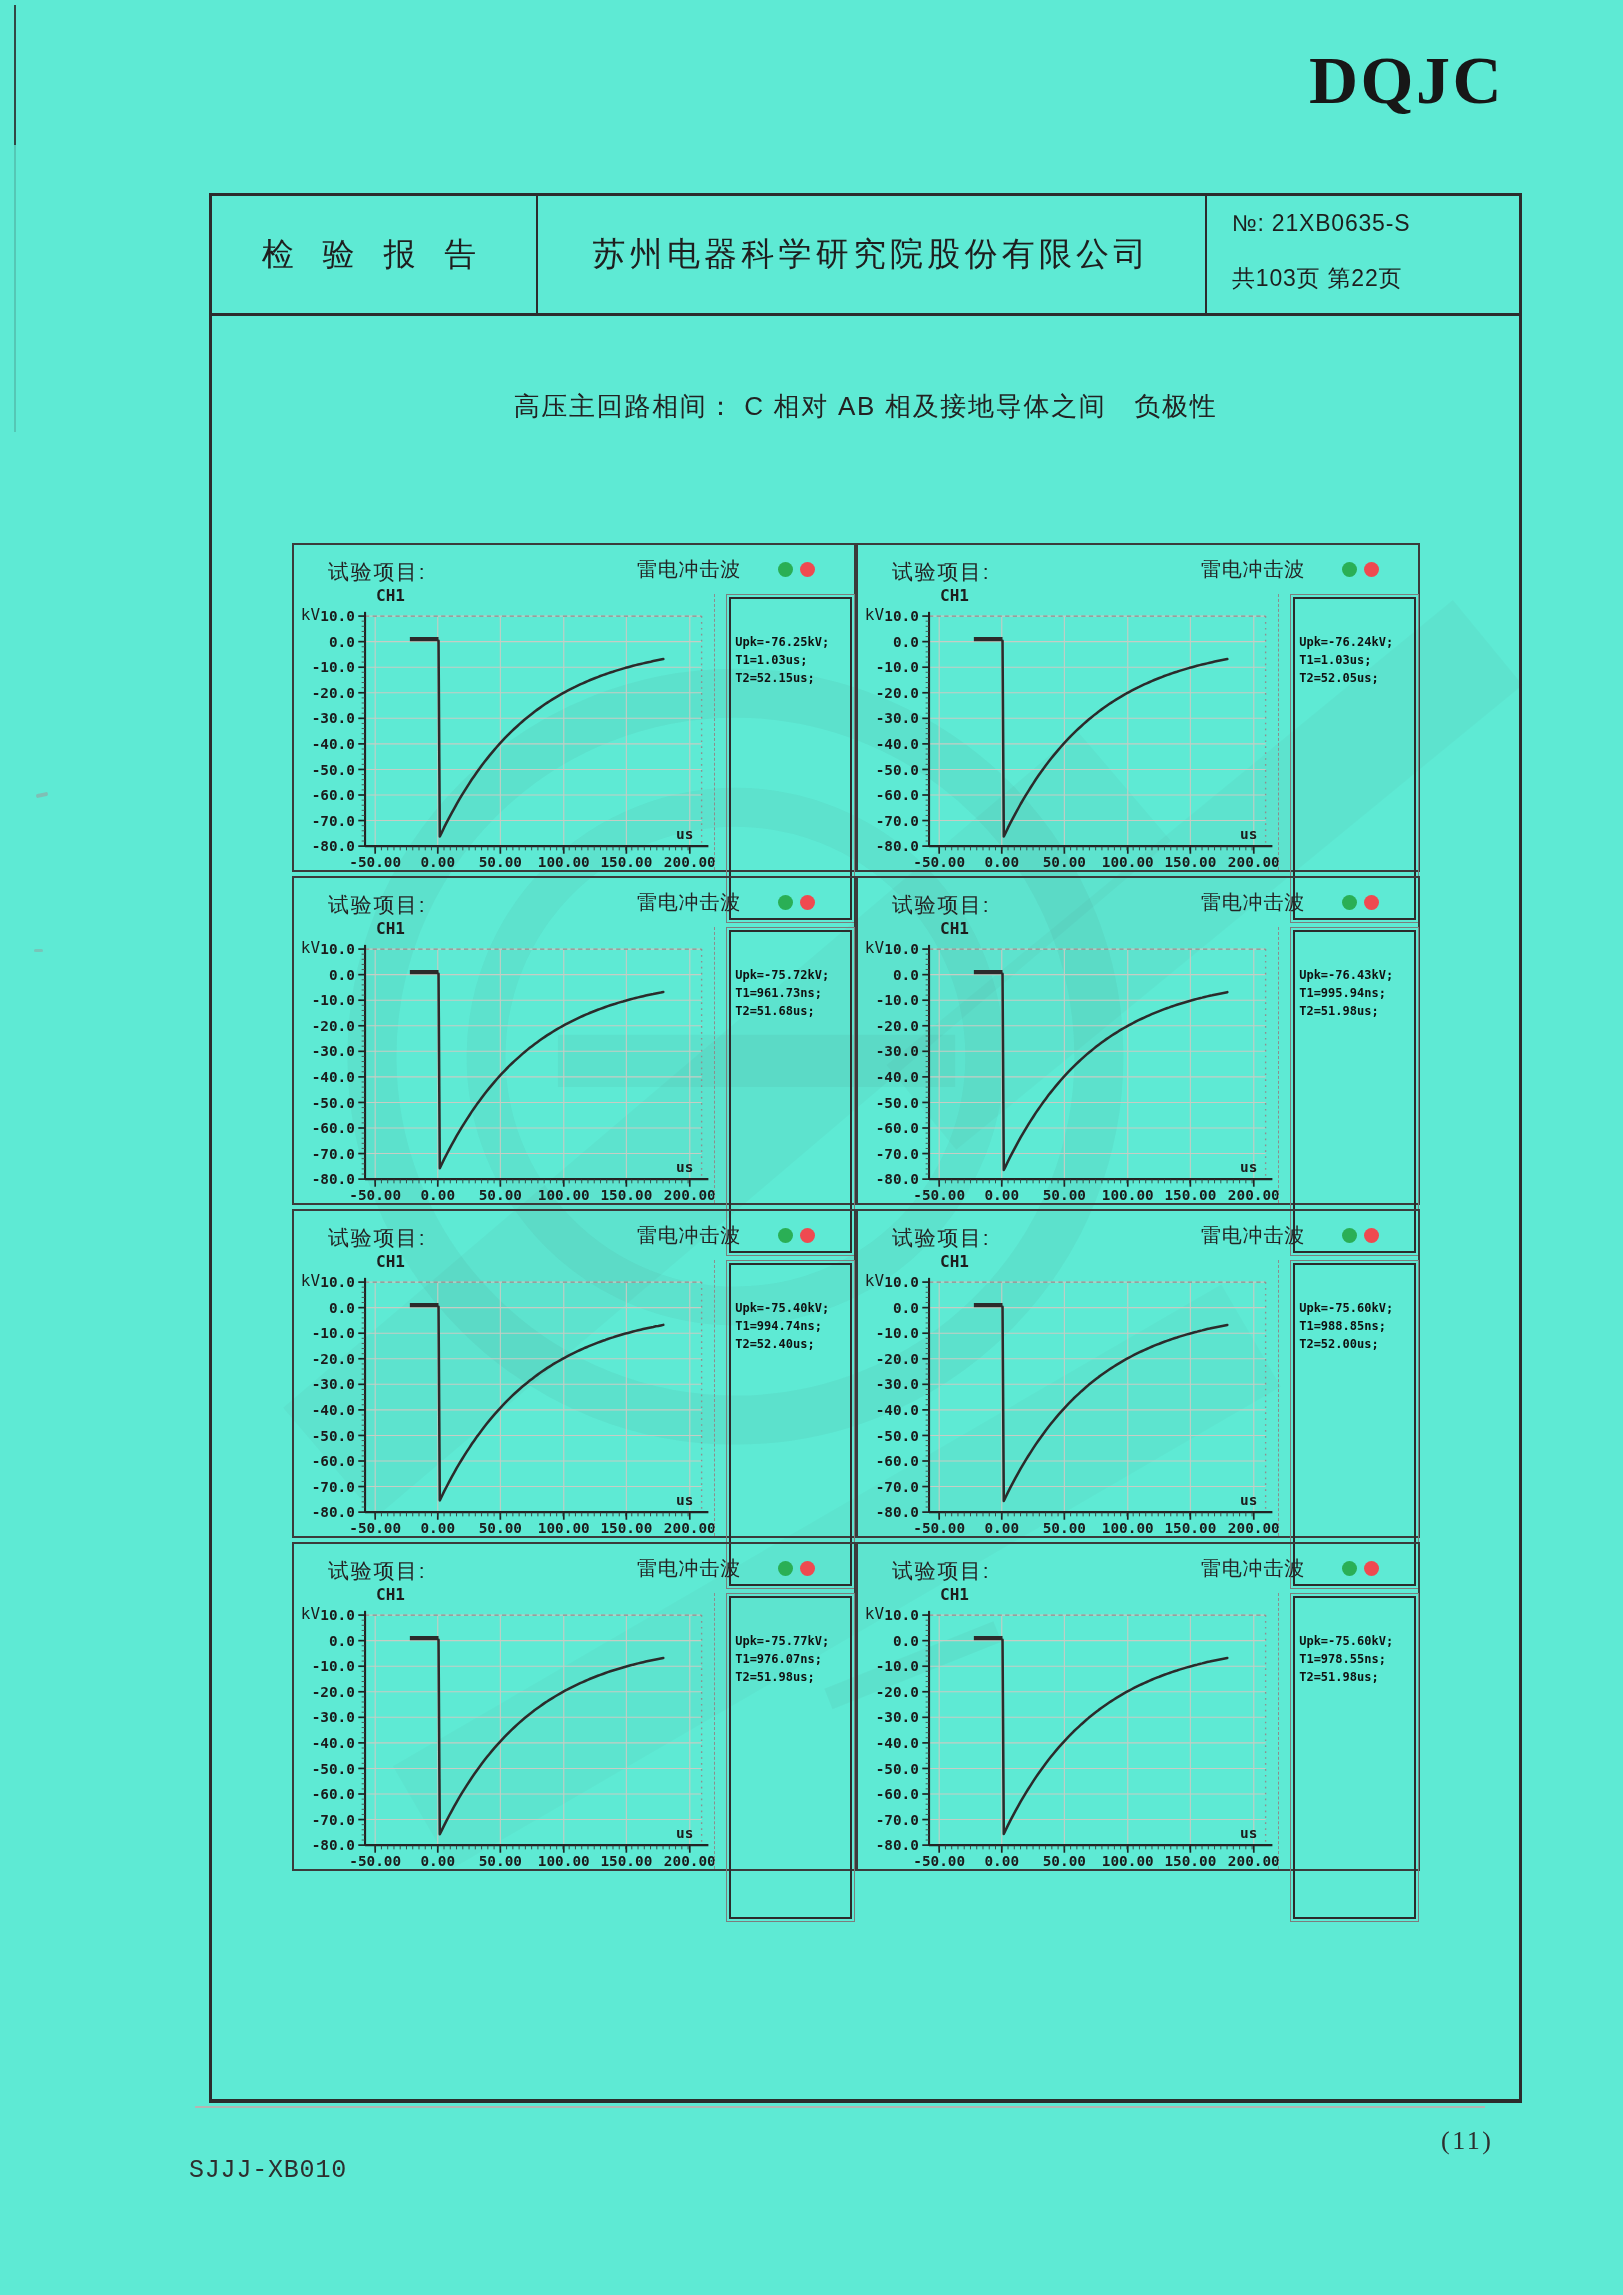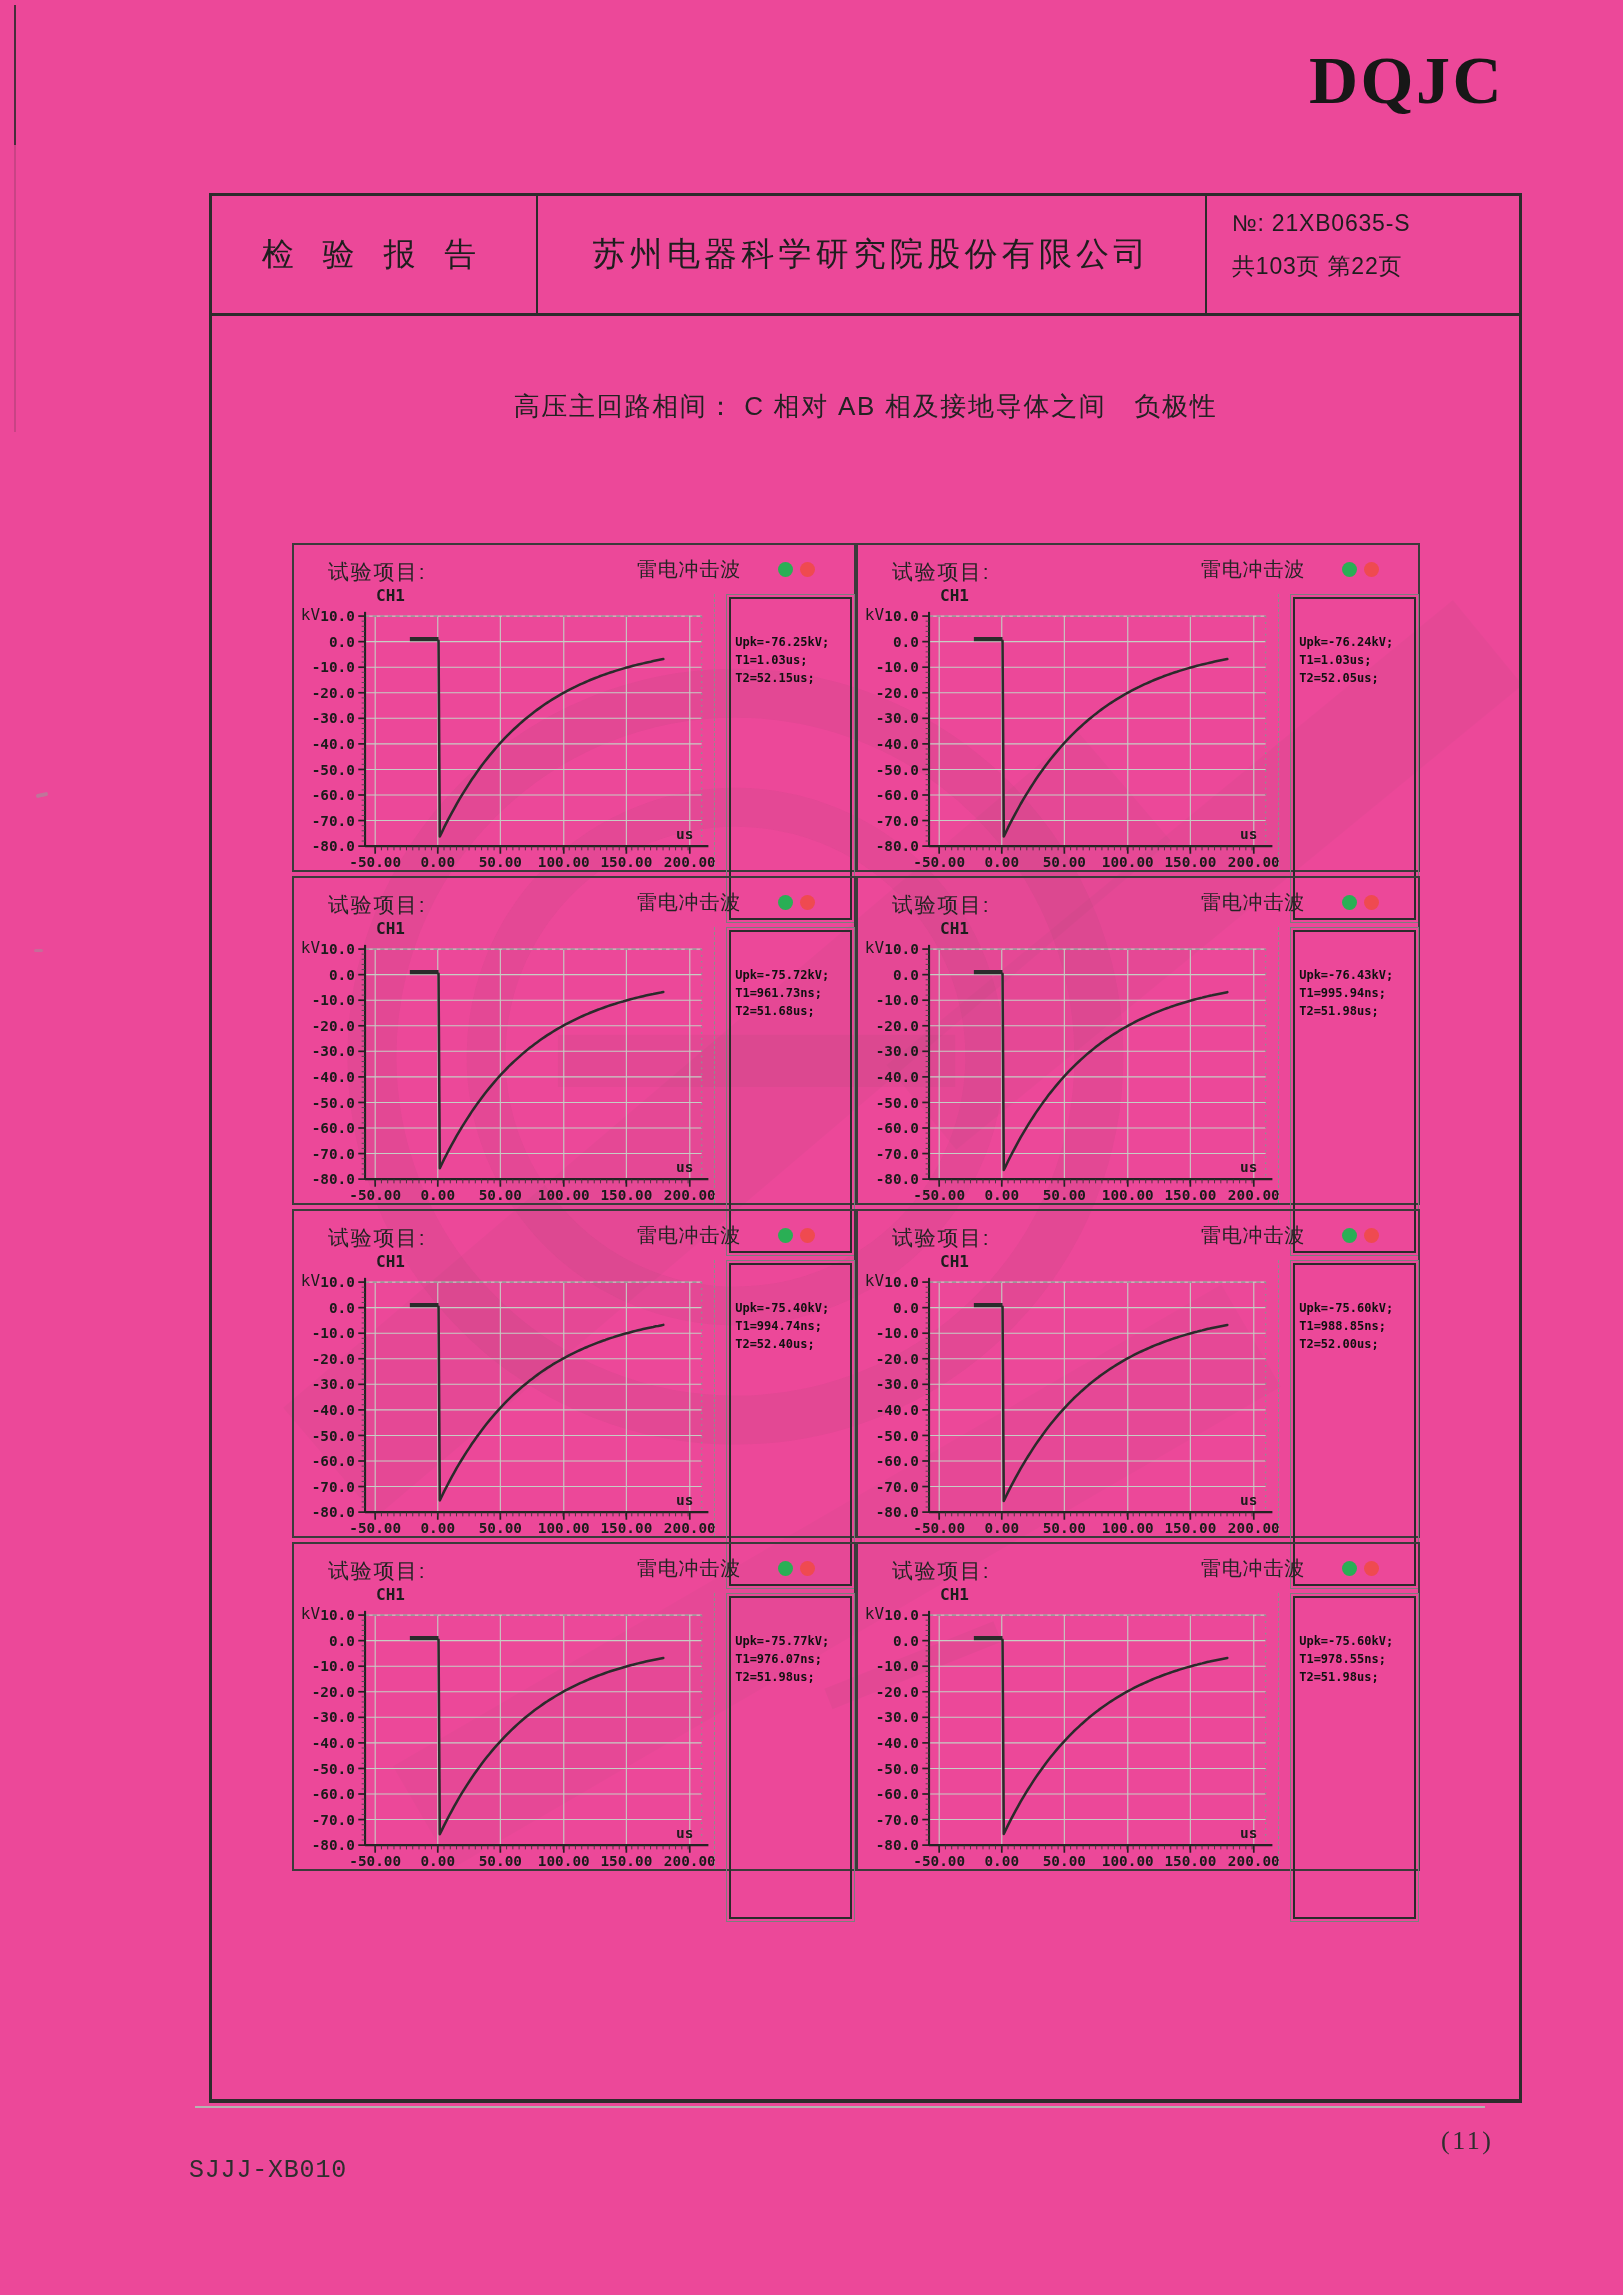--- a/index.html
+++ b/index.html
@@ -1,34 +1,34 @@
 <!DOCTYPE html>
 <html style="font-size:13.5px"><head>
 <meta charset="utf-8">
 <style>
   html,body{margin:0;padding:0;background:#e8e8e6;}
-  #page{position:relative;width:1623px;height:2295px;background:#ec4899;overflow:hidden;
+  #page{position:relative;width:1623px;height:2295px;background:#5eead4;overflow:hidden;
         font-family:"Liberation Sans",sans-serif;color:#1e1e1e;}
   
   .scan-line{position:absolute;background:#2a2a2a;}
   .speck{position:absolute;background:#9a9a9a;border-radius:1.7px;}
   
   #watermark{position:absolute;left:0;top:0;z-index:0;}
   
   #dqjc{position:absolute;left:1309px;top:41px;font-family:"Liberation Serif",serif;
         font-size:68px;font-weight:600;letter-spacing:2.5px;color:#171717;z-index:2;}
   
   #hdr{position:absolute;left:209px;top:193px;width:1313px;height:123px;box-sizing:border-box;
        border:3.4px solid #2c2c2c;display:flex;z-index:2;background:transparent;}
   #hdr .c1{width:326px;box-sizing:border-box;border-right:2.5px solid #2c2c2c;display:flex;
            align-items:center;justify-content:center;font-size:32px;letter-spacing:10px;font-weight:500;}
   #hdr .c2{flex:1;box-sizing:border-box;border-right:2.5px solid #2c2c2c;display:flex;
            align-items:center;justify-content:center;font-size:33px;letter-spacing:4.2px;font-weight:500;}
   #hdr .c3{width:312px;box-sizing:border-box;padding:13.5px 0 0 25px;font-size:23px;letter-spacing:0.8px;}
-  #hdr .c3 .l2{margin-top:14px;}
+  #hdr .c3 .l2{margin-top:26px;}
   
   #frame{position:absolute;left:209px;top:315px;width:1313px;height:1788px;box-sizing:border-box;
          border-left:3.4px solid #2c2c2c;border-right:3.4px solid #2c2c2c;border-bottom:4.2px solid #2c2c2c;
          z-index:1;}
   #frame:after{content:"";position:absolute;left:-17px;right:34px;bottom:-9.3px;height:2.5px;background:#b5b5b2;}
   #sec-title{position:absolute;left:209px;top:369px;width:1313px;text-align:center;
              font-size:26px;letter-spacing:1.7px;z-index:2;color:#222;margin-top:20px;}
   
   .panel{position:absolute;width:564px;height:329px;box-sizing:border-box;
          border:2.5px solid #3b3b3b;z-index:2;}

